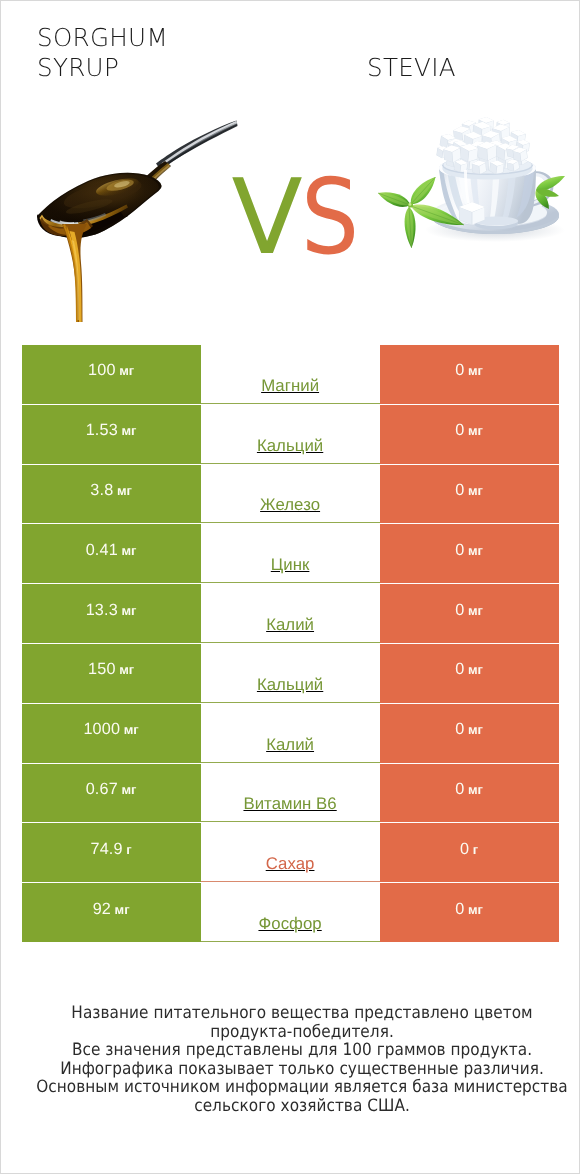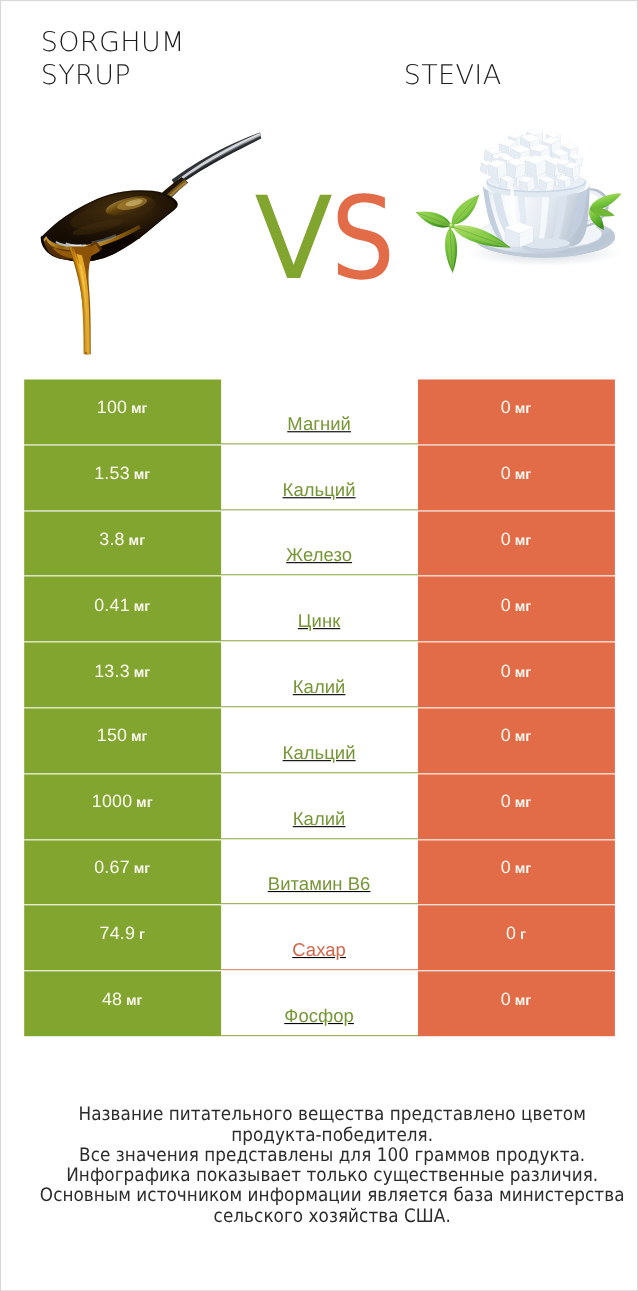--- a/index.html
+++ b/index.html
@@ -592,21 +592,21 @@
         <div class="cell-mid">
           <span class="label">Сахар</span>
         </div>
         <div class="cell-right">
           <span class="num">0</span>
           <span class="unit">г</span>
         </div>
       </div>
       <div class="row">
         <div class="cell-left">
-          <span class="num">48</span>
+          <span class="num">92</span>
           <span class="unit">мг</span>
         </div>
         <div class="cell-mid">
           <span class="label">Фосфор</span>
         </div>
         <div class="cell-right">
           <span class="num">0</span>
           <span class="unit">мг</span>
         </div>
       </div>

